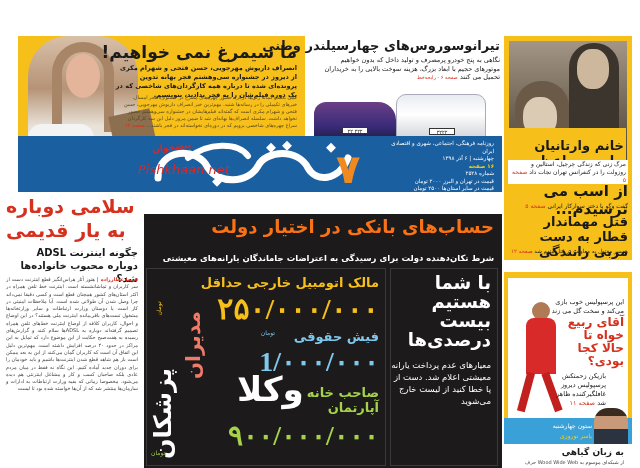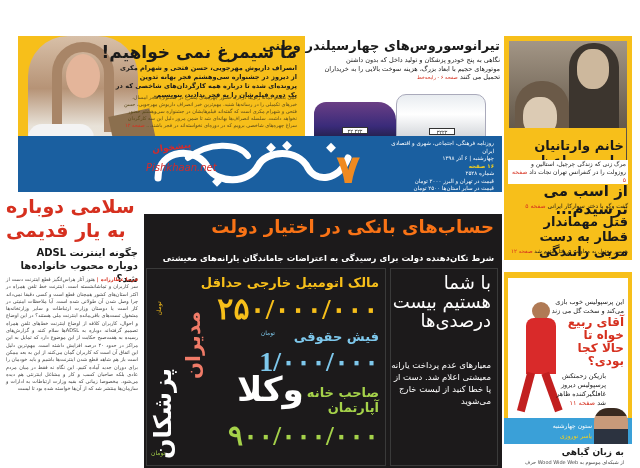--- a/index.html
+++ b/index.html
@@ -41,21 +41,21 @@
   #train-title { position:absolute; right:4px; top:178px; width:120px; font-size:13px; line-height:15px; font-weight:bold; color:#1a1a1a; text-align:right; }
   #train-lead { position:absolute; right:4px; top:212px; font-size:5.5px; color:#1a1a1a; white-space:nowrap; }
 
   
   #masthead { left: 18px; top: 136px; width: 484px; height: 56px; background: #1a5fa0; overflow:hidden; }
   #mast-logo { position:absolute; left:130px; top:2px; width:210px; height:52px; }
   #mast-seven { position:absolute; left:318px; top:10px; font-size:40px; font-weight:bold; color:#f08a20; font-family:"DejaVu Sans", sans-serif; direction:ltr; }
   #mast-info { position:absolute; right:8px; top:4px; width:110px; font-size:5.5px; line-height:7.5px; color:#ffffff; text-align:right; }
   #mast-info .yellow { color:#f7d11a; font-weight:bold; }
   #mast-watermark { position:absolute; left:134px; top:6px; font-size:9px; color:#d62a2a; font-weight:bold; transform:rotate(-8deg); }
-  #mast-watermark2 { position:absolute; left:128px; top:26px; font-size:10px; color:#d62a2a; font-style:italic; direction:ltr; }
+  #mast-watermark2 { position:absolute; left:120px; top:26px; font-size:13px; color:#d62a2a; font-style:italic; direction:ltr; }
 
   
   #main-head { left: 144px; top: 214px; width: 358px; height: 254px; background: #1c1a1b; }
   #main-title { position:absolute; right:8px; top:2px; font-size:18px; font-weight:bold; color:#f97316; white-space:nowrap; }
   #main-sub { position:absolute; right:8px; top:39px; font-size:8.5px; font-weight:bold; color:#ffffff; white-space:nowrap; }
   #subsidy-box { position:absolute; left:2px; top:54px; width:240px; height:198px; border:1px solid #3a3a3a; }
   .sb-label { position:absolute; font-weight:bold; white-space:nowrap; }
   .sb-num { position:absolute; font-weight:bold; white-space:nowrap; direction:ltr; letter-spacing:1px;font-family:Liberation Serif, serif; }
   .sb-unit { position:absolute; font-size:6px; white-space:nowrap; }
   #sb-car-label { right:6px; top:6px; font-size:13px; color:#f7bf1a; }
@@ -65,21 +65,21 @@
   #sb-pay-unit { right:110px; top:60px; color:#7ec8ec; }
   #sb-pay-num { right:6px; top:76px; font-size:28px; color:#7ec8ec; }
   #sb-home-label { right:6px; top:116px; width:90px; font-size:13px; line-height:15px; color:#a5d24a; text-align:right; white-space:normal; }
   #sb-home-num { right:6px; top:150px; font-size:28px; color:#a5d24a; }
   #sb-home-unit { left:4px; top:180px; color:#a5d24a; }
   #sb-lawyers { position:absolute; left:90px; top:100px; font-size:34px; font-weight:bold; color:#ffffff; white-space:nowrap; }
   #sb-managers { position:absolute; left:34px; top:110px; font-size:20px; font-weight:bold; color:#f07b68; transform:rotate(-90deg); transform-origin:left top; white-space:nowrap; }
   #sb-doctors { position:absolute; left:2px; top:190px; font-size:24px; font-weight:bold; color:#ffffff; transform:rotate(-90deg); transform-origin:left top; white-space:nowrap; }
 
   #we-box { position:absolute; right:4px; top:54px; width:108px; height:198px; border:1px solid #3a3a3a; }
-  #we-title { position:absolute; right:6px; top:4px; width:100px; font-size:18px; line-height:19px; font-weight:normal; color:#ffffff; text-align:right; }
+  #we-title { position:absolute; right:6px; top:4px; width:100px; font-size:18px; line-height:19px; font-weight:bold; color:#ffffff; text-align:right; }
   #we-body { position:absolute; right:6px; top:90px; width:100px; font-size:8.5px; line-height:12px; color:#ffffff; text-align:right; }
 
   
   #salami-title { left: 6px; top: 194px; width: 132px; font-size:19px; line-height:24px; font-weight:bold; color:#d6301f; text-align:left; }
   #salami-sub { left: 6px; top: 246px; width: 132px; font-size:10px; line-height:13px; font-weight:bold; color:#1a1a1a; text-align:right; }
   #salami-body { left: 6px; top: 276px; width: 132px; font-size:5px; line-height:7.3px; color:#444; text-align:justify; }
   #salami-author { color:#d6301f; font-weight:bold; }
 
   
   #feat-sport { left: 504px; top: 272px; width: 128px; height: 150px; background: #f7bf1a; }
@@ -116,21 +116,21 @@
   <div id="simorgh-lead">انصراف داریوش مهرجویی، حسن فتحی و شهرام مکری از دیروز در جشنواره سی‌وهشتم فجر بهانه تدوین پرونده‌ای شده تا درباره همه کارگردان‌های شاخصی که در یک دوره فیلم‌شان را به فجر ندادند، بنویسیم.</div>
   <div id="simorgh-body">
     <span>کمی بعد از گمانه زنی‌ها درباره حضور چهره‌های مطرح در جشنواره فجر امسال، خبرهای تکمیلی را در رسانه‌ها شنید. مهم‌ترین خبر انصراف داریوش مهرجویی، حسن فتحی و شهرام مکری است که گفته‌اند فیلم‌هایشان در جشنواره سی‌وهشتم حضور نخواهد داشت. سلسله انصراف‌ها بهانه‌ای شد تا ضمن مرور دلیل این سه کارگردان سراغ چهره‌های شاخصی برویم که در دوره‌ای نخواسته‌اند در فجر باشند...</span>
     <span class="pageref">صفحه ۱۲</span>
   </div>
 </div>
 
 <div id="feat-cars" class="abs">
   <div id="cars-title">تیرانوسوروس‌های چهارسیلندر وطنی</div>
   <div id="cars-lead">
-    <span>نگاهی به پنج خودرو پزشکان و تولید داخل که بدون داشتن موتورهای حجیم با ابعاد بزرگ، هزینه سوخت بالایی را به خریداران تحمیل می کنند</span>
+    <span>نگاهی به پنج خودرو پرمصرف و تولید داخل که بدون خواهیم موتورهای حجیم با ابعاد بزرگ، هزینه سوخت بالایی را به خریداران تحمیل می کنند</span>
     <span class="pageref" style="font-size:5px">صفحه ۶ - رایحه‌خط</span>
   </div>
   <div id="cars-img">
     <div class="car1">
       <div class="plate" style="left:28px">۲۲۲ ۲۲</div>
     </div>
     <div class="car2">
       <div class="plate" style="left:32px">۲۲۲۲</div>
     </div>
   </div>

